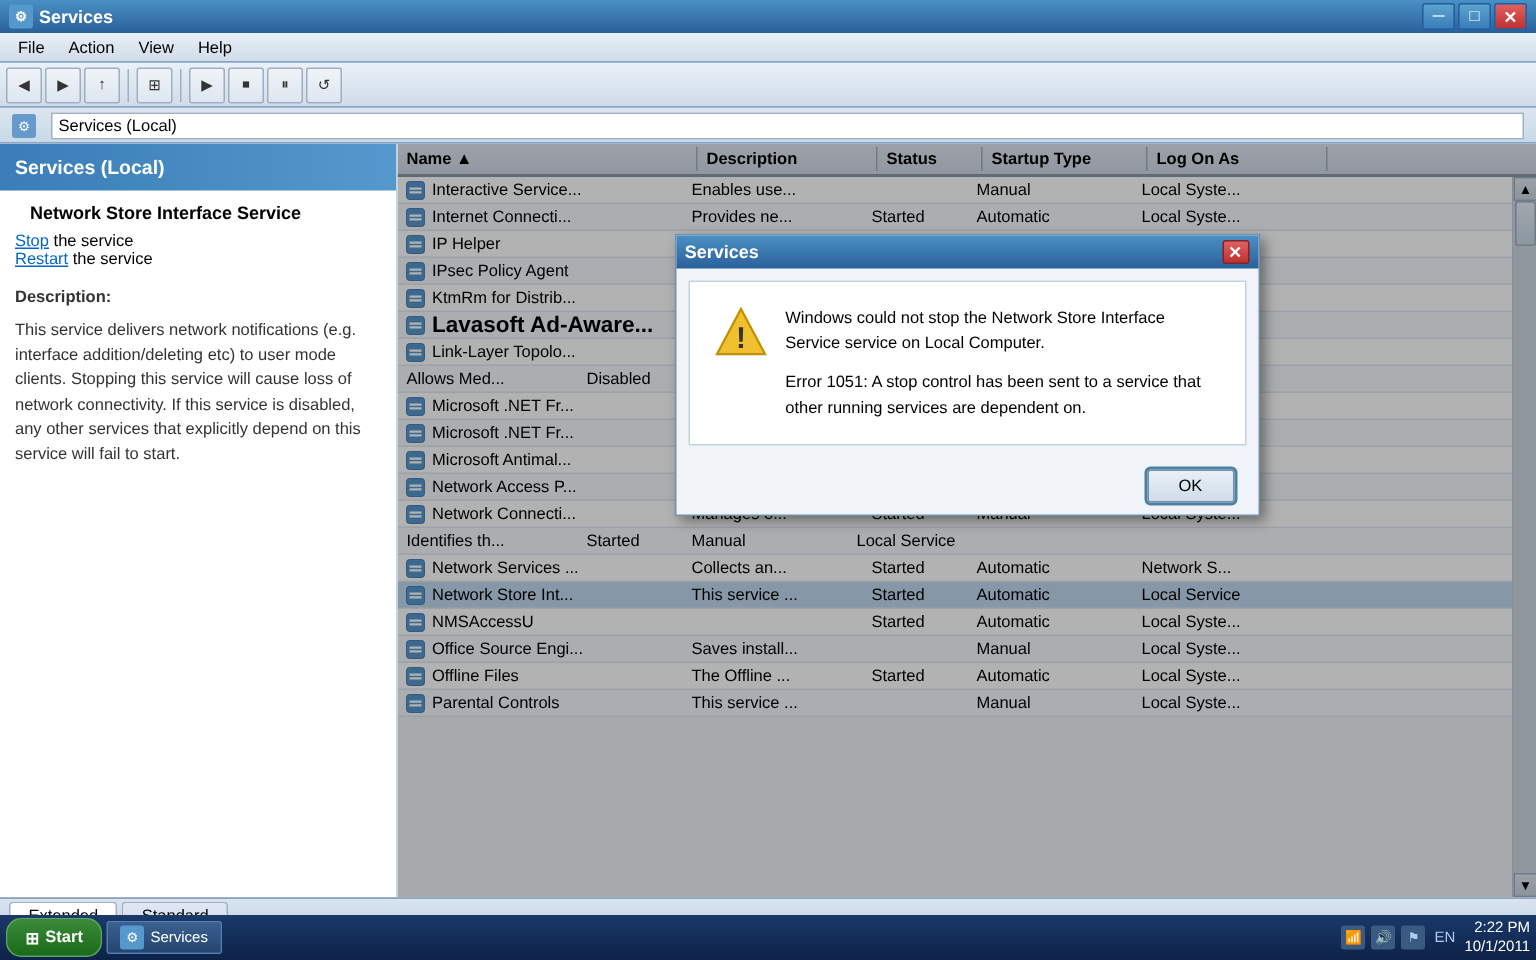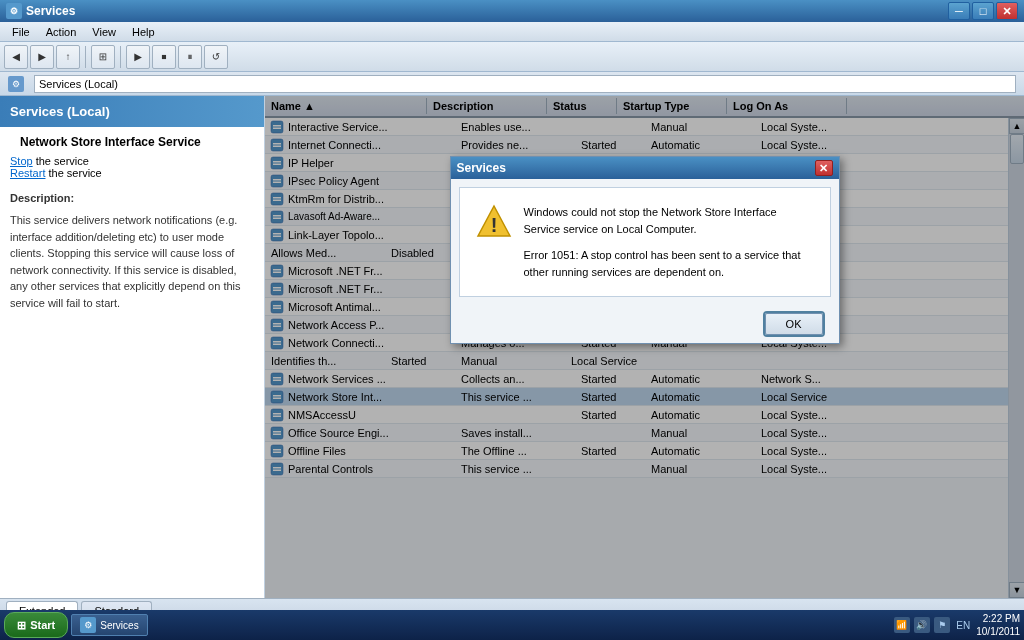--- a/index.html
+++ b/index.html
@@ -132,21 +132,21 @@
     .col-header {
       padding: 2px 6px;
       font-size: 11px;
       font-weight: bold;
       color: #000;
       border-right: 1px solid #a0b0c0;
       white-space: nowrap;
       overflow: hidden;
       display: flex; align-items: center; gap: 3px;
     }
-    .col-name { width: 162px; }
+    .col-name { width: 200px; }
     .service-row {
       display: flex;
       align-items: center;
       height: 18px;
       border-bottom: 1px solid #e0e8f0;
       background: white;
     }
     .service-row:nth-child(even) { background: #f5f8fc; }
     .service-row.highlighted { background: #c0d8f0; }
     .service-cell {
@@ -470,21 +470,21 @@
     </div>
               <div class="service-row">
       <div class="name-cell">
         <span class="service-icon">
           <svg viewBox="0 0 14 14" width="14" height="14">
             <rect x="1" y="1" width="12" height="12" rx="2" fill="#5599cc" stroke="#3366aa" stroke-width="0.5"></rect>
             <rect x="3" y="5" width="8" height="1.5" fill="white"></rect>
             <rect x="3" y="7.5" width="8" height="1.5" fill="white"></rect>
           </svg>
         </span>
-        <span style="font-size:10px; overflow:hidden; text-overflow:ellipsis; white-space:nowrap;">Lavasoft Ad-Aware...</span>
+        <span style="font-size:15px; overflow:hidden; text-overflow:ellipsis; white-space:nowrap;font-weight:bold;">Lavasoft Ad-Aware...</span>
       </div>
       <div class="service-cell" style="width:120px">Ad-Aware S...</div>
       <div class="service-cell" style="width:70px">Started</div>
       <div class="service-cell" style="width:110px">Automatic</div>
       <div class="service-cell" style="width:110px">Local Syste...</div>
     </div>
               <div class="service-row">
       <div class="name-cell">
         <span class="service-icon">
           <svg viewBox="0 0 14 14" width="14" height="14">

